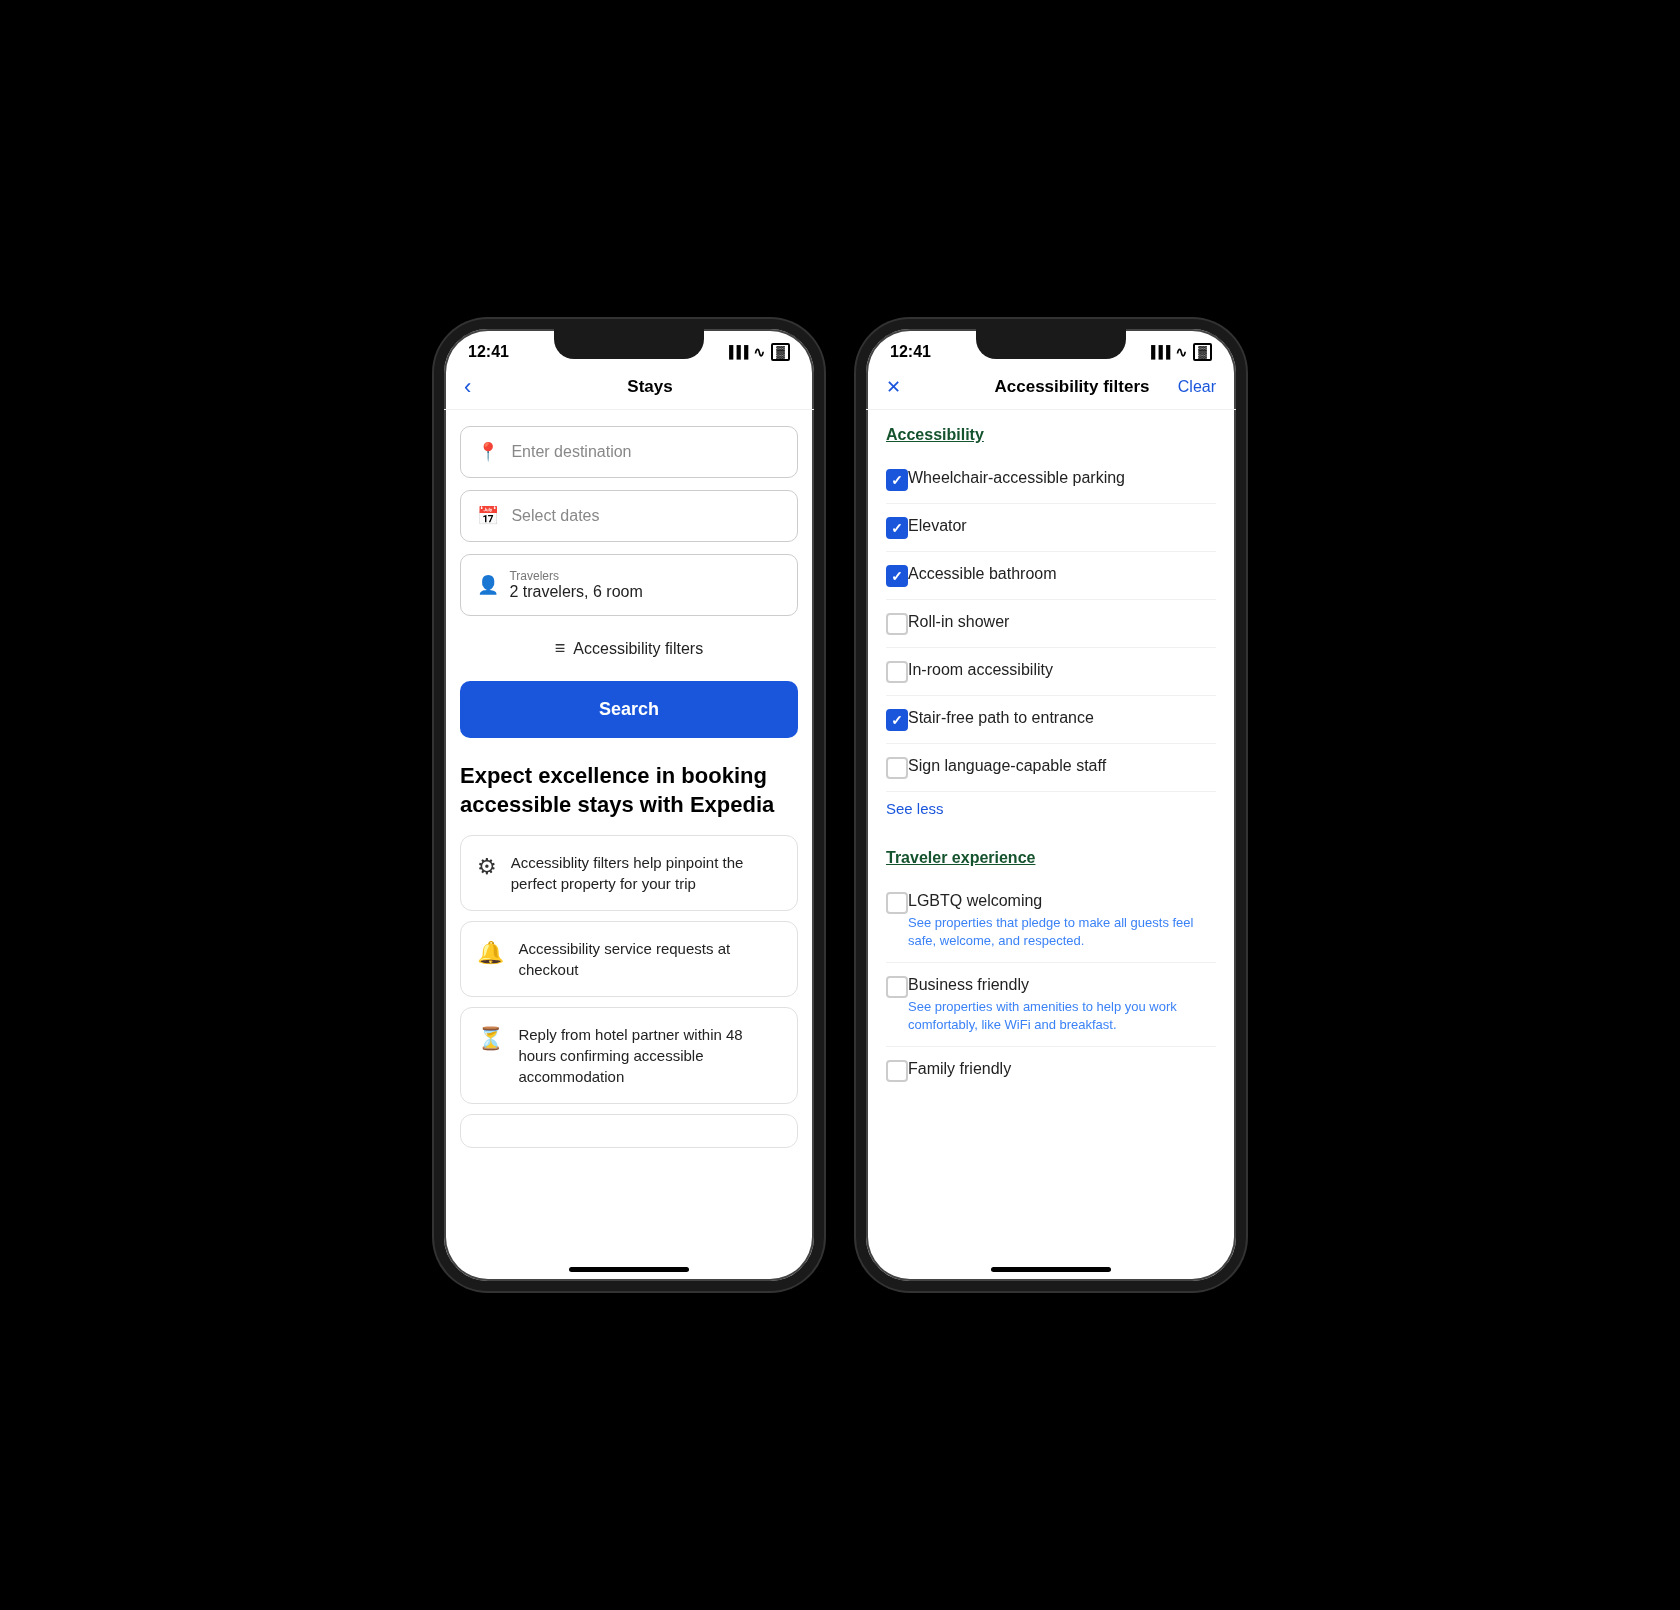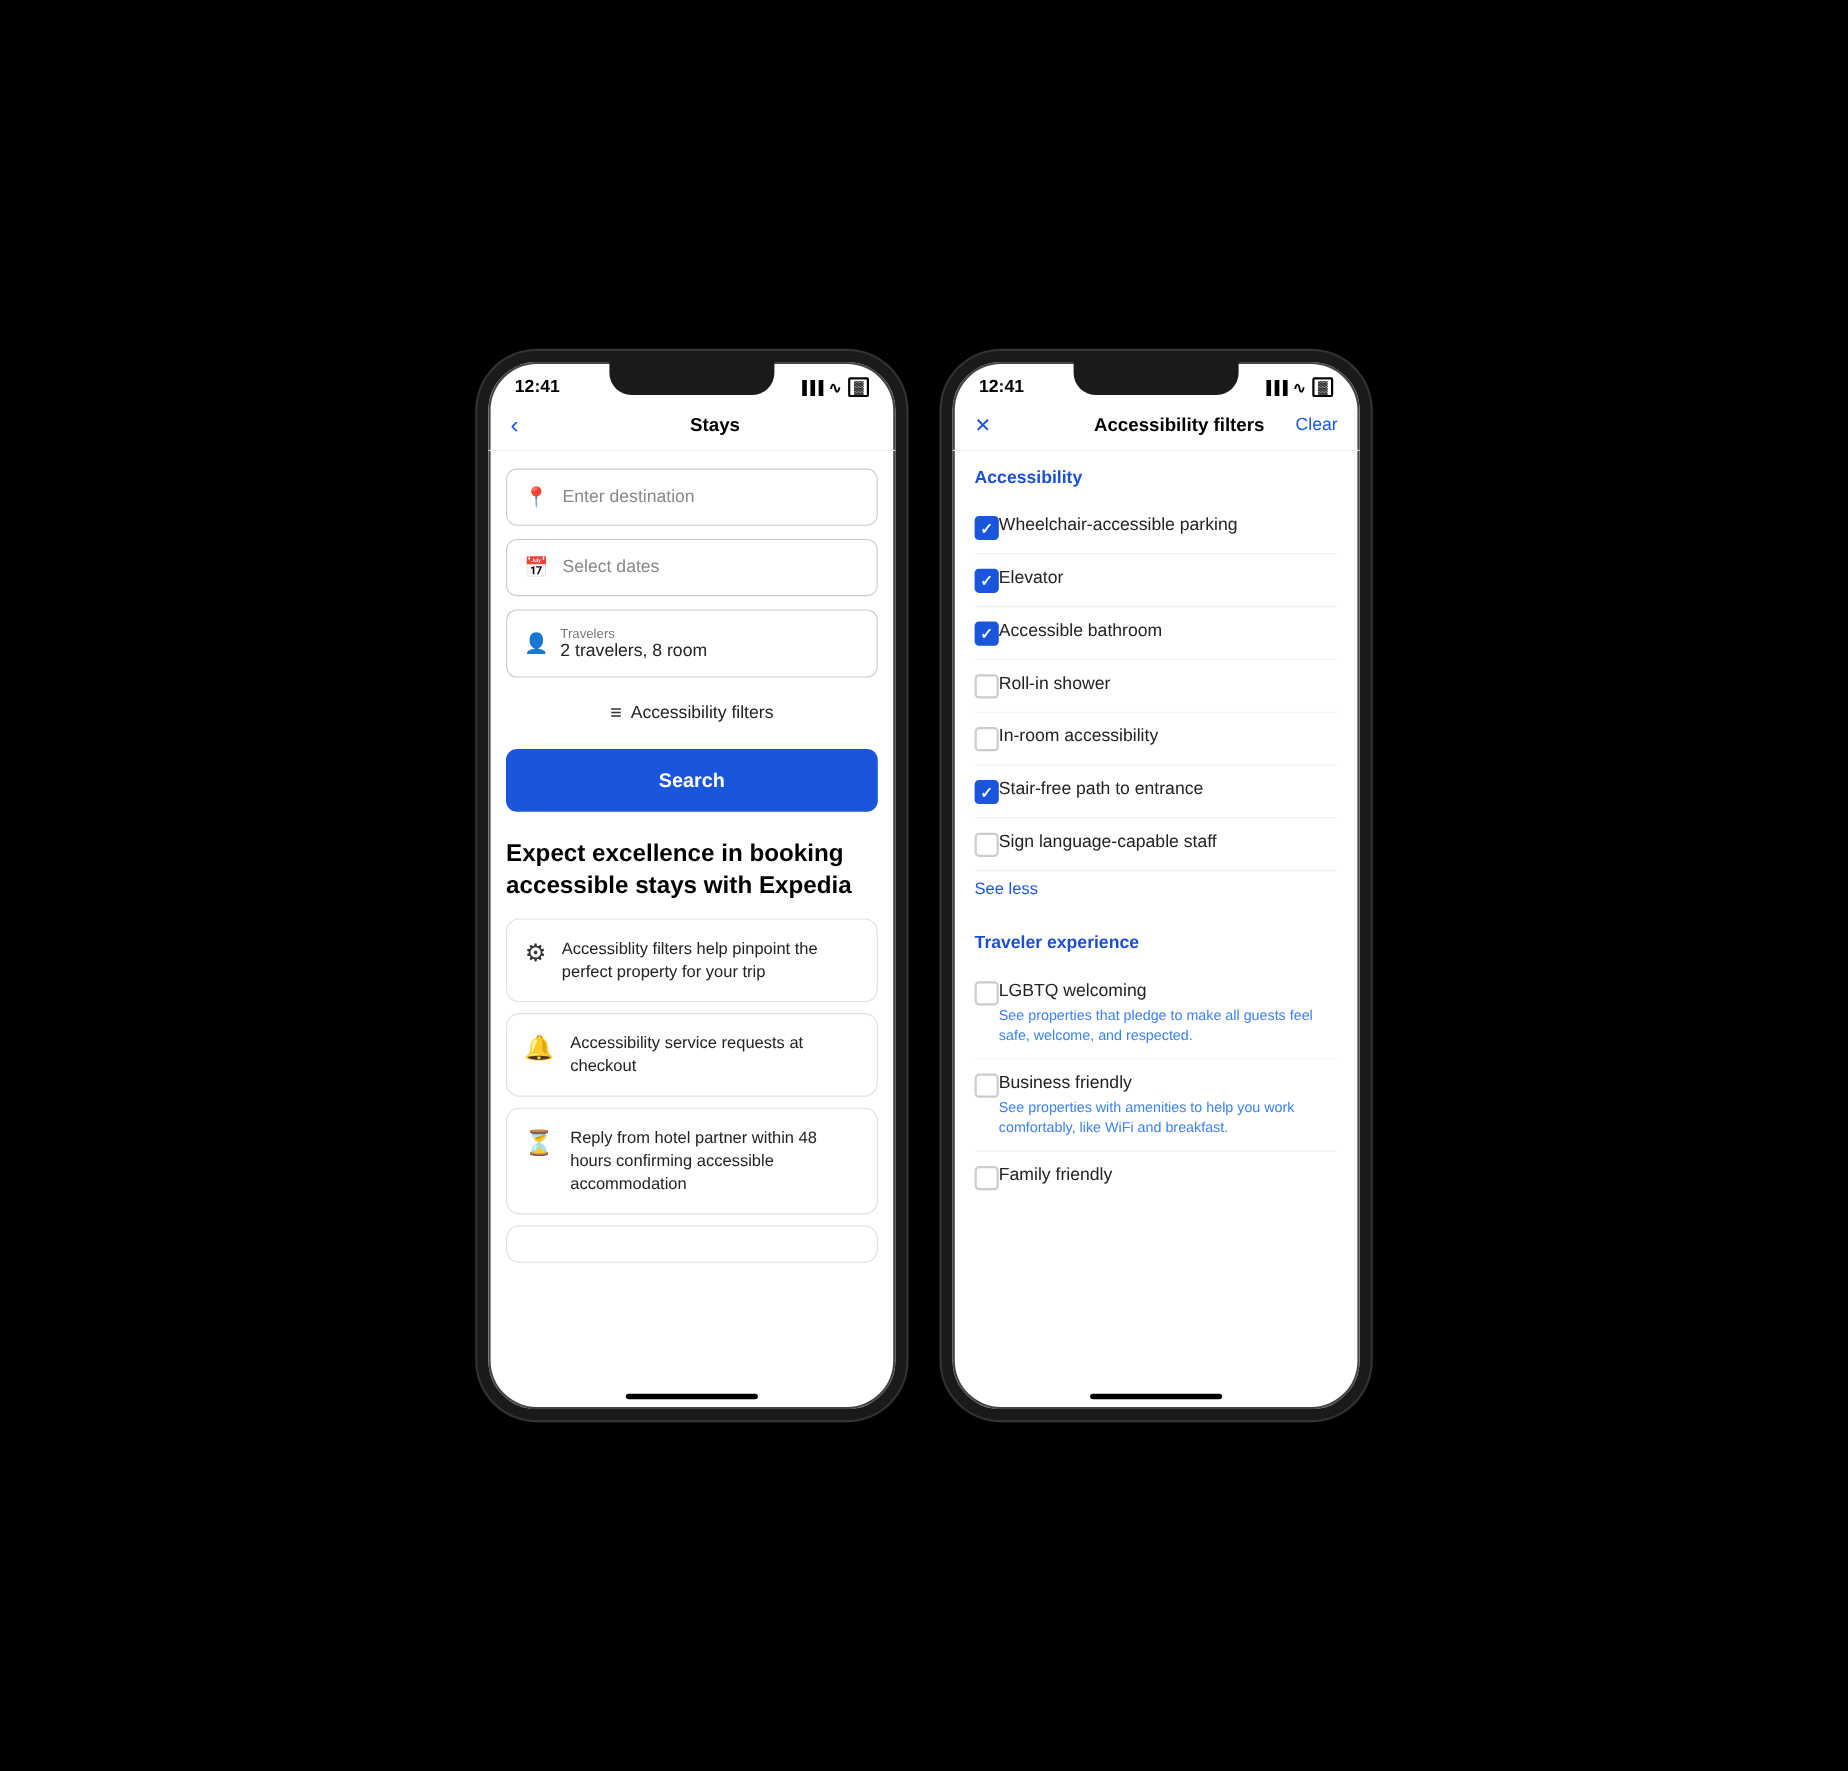--- a/index.html
+++ b/index.html
@@ -193,21 +193,22 @@
     }
 
     
     .filter-content {
       padding: 0 20px;
     }
     .filter-section-title {
       font-size: 16px;
       font-weight: 700;
       margin: 16px 0 12px;
-      color: #1d4ed8;
+      color: #14532d;
+      text-decoration: underline;
     }
     .filter-item {
       display: flex;
       align-items: flex-start;
       gap: 0;
       padding: 12px 0;
       border-bottom: 1px solid #f0f0f0;
       cursor: pointer;
     }
     .filter-item:last-child { border-bottom: none; }
@@ -297,21 +298,21 @@
         <span class="icon-placeholder">📅</span>
         <span style="color:#888;">Select dates</span>
       </div>
 
       
       <div class="input-field travelers-field">
         <div class="travelers-row">
           <span class="icon-placeholder">👤</span>
           <div>
             <div class="travelers-label">Travelers</div>
-            <div class="travelers-value">2 travelers, 8 room</div>
+            <div class="travelers-value">2 travelers, 6 room</div>
           </div>
         </div>
       </div>
 
       
       <div class="filter-btn">
         <span class="filter-icon">≡</span>
         <span>Accessibility filters</span>
       </div>
 

